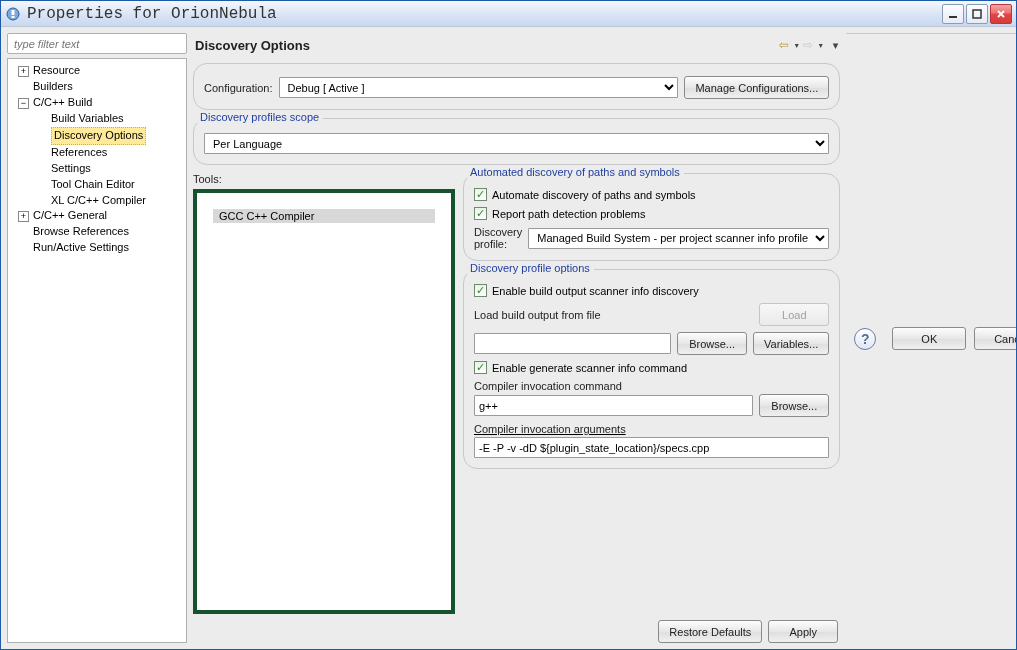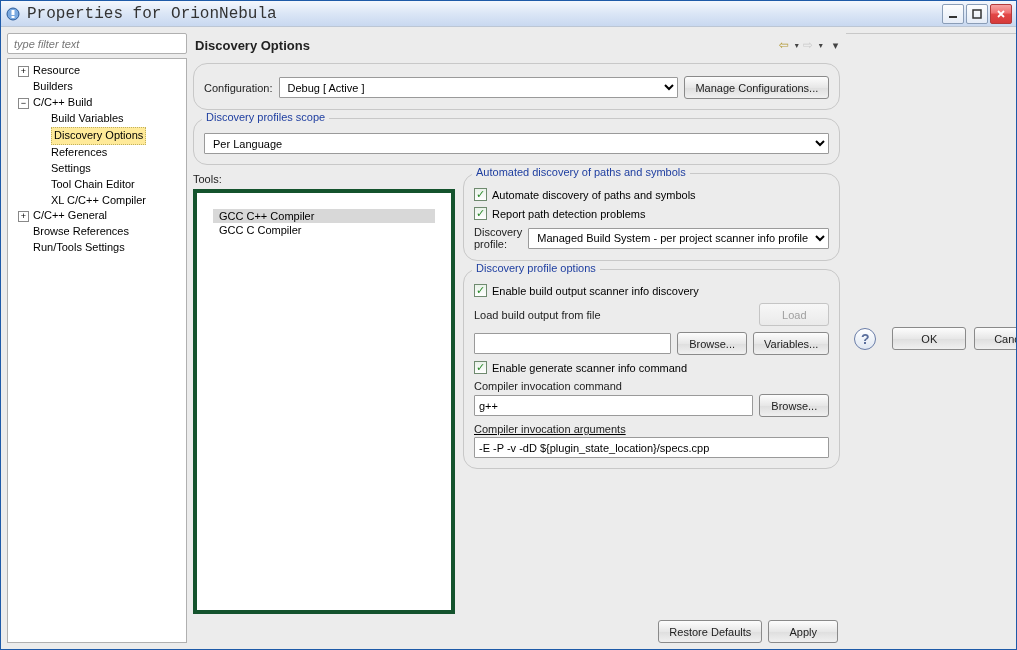--- a/index.html
+++ b/index.html
@@ -151,21 +151,21 @@
     border-radius: 14px;
     background: #ececec;
     padding: 12px 10px 10px 10px;
     position: relative;
     margin-bottom: 8px;
   }
   .group.titled { padding-top: 14px; }
   .group-title {
     position: absolute;
     top: -8px;
-    left: 8px;
+    left: 2px;
     background: #ececec;
     padding: 0 4px;
     font-size: 11px;
     color: #1e3ea0;
   }
   .row { display: flex; align-items: center; gap: 6px; margin-bottom: 6px; }
   .row:last-child { margin-bottom: 0; }
   .label { color: #222; }
   select, input[type=text] {
     border: 1px solid #9a9a9a;
@@ -313,21 +313,21 @@
               <li><span class="leaf"></span><span>Build Variables</span></li>
               <li><span class="leaf"></span><span class="selected">Discovery Options</span></li>
               <li><span class="leaf"></span><span>References</span></li>
               <li><span class="leaf"></span><span>Settings</span></li>
               <li><span class="leaf"></span><span>Tool Chain Editor</span></li>
               <li><span class="leaf"></span><span>XL C/C++ Compiler</span></li>
             </ul>
           </li>
           <li><span class="toggle">+</span><span>C/C++ General</span></li>
           <li><span class="leaf"></span><span>Browse References</span></li>
-          <li><span class="leaf"></span><span>Run/Tools Settings</span></li>
+          <li><span class="leaf"></span><span>Run/Active Settings</span></li>
         </ul>
       </div>
     </div>
 
     <div class="right-panel">
       <div class="rp-header">
         <div class="rp-title">Discovery Options</div>
         <span class="nav-arrow">⇦</span>
         <span class="nav-menu-dot">▾</span>
         <span class="nav-arrow dim">⇨</span>
@@ -351,21 +351,20 @@
         <select class="wide" style="width:100%">
           <option>Per Language</option>
         </select>
       </div>
 
       <div class="tools-pane">
         <div class="tools-col">
           <span class="label">Tools:</span>
           <div class="tools-list">
             <div class="sel">GCC C++ Compiler</div>
-            <div>GCC C Compiler</div>
           </div>
         </div>
         <div class="right-col">
           <div class="group titled" style="margin-bottom:0;">
             <div class="group-title">Automated discovery of paths and symbols</div>
             <div class="row">
               <span class="checkbox">
                   <span class="box">✓</span>
                   <span>Automate discovery of paths and symbols</span>
                 </span>

